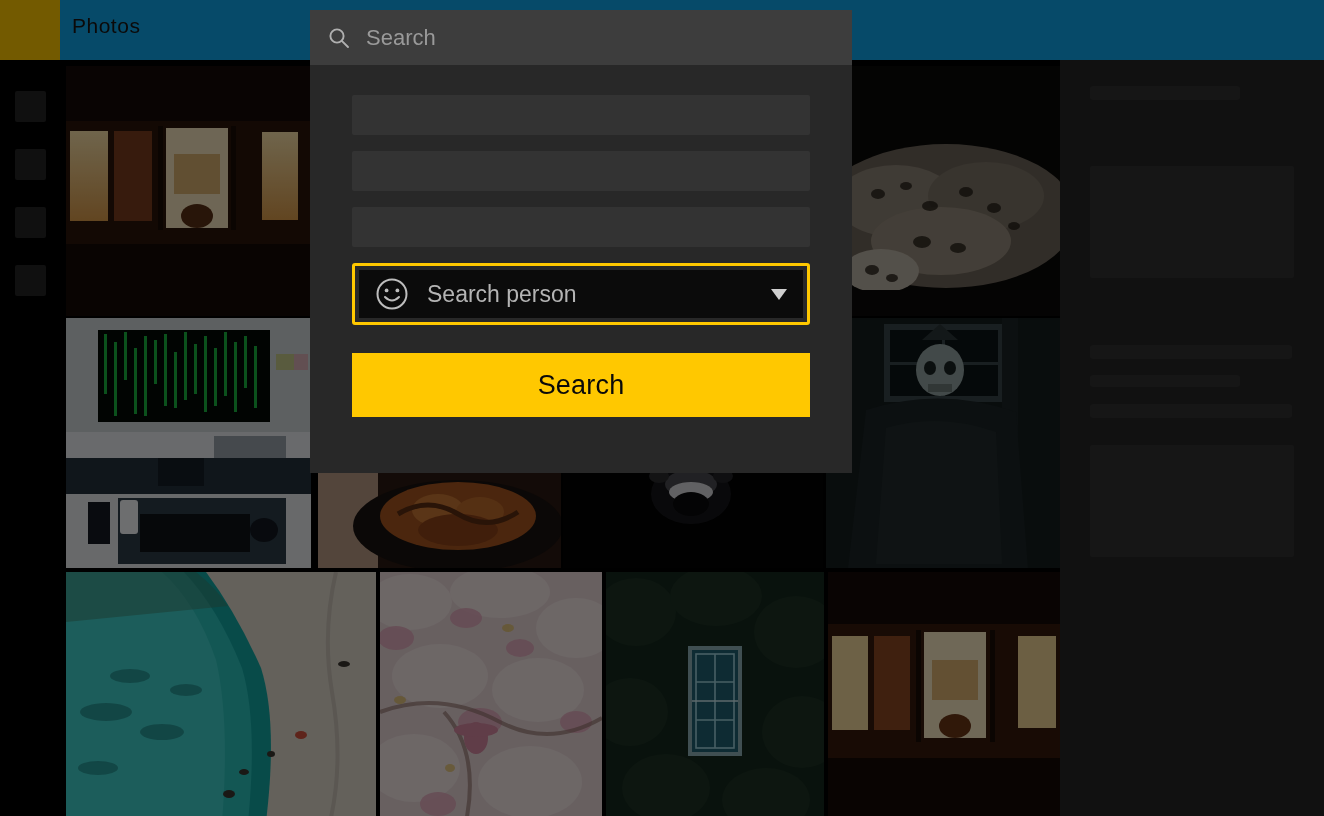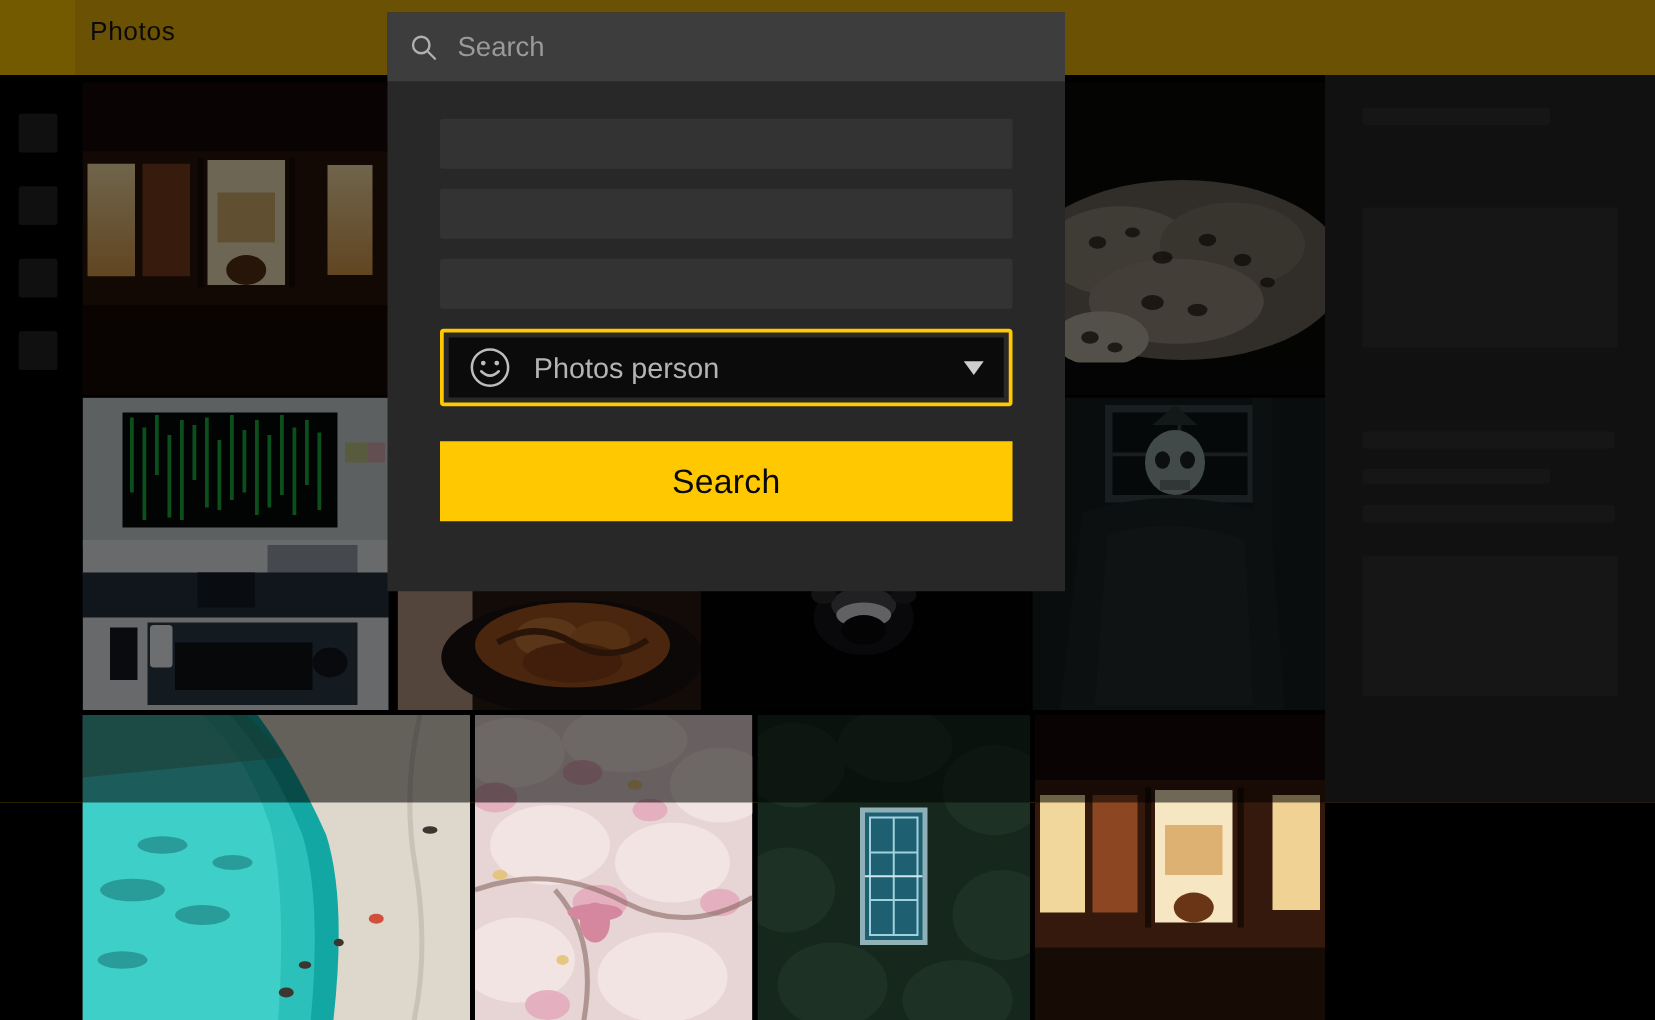--- a/index.html
+++ b/index.html
@@ -1,20 +1,20 @@
 <!DOCTYPE html>
 <html><head>
 <meta charset="utf-8">
 <title>Photo Library — Search Dialog</title>
 <style>
   * { margin:0; padding:0; box-sizing:border-box; }
   html,body { width:1324px; height:816px; overflow:hidden; background:#000; }
   body { font-family:"Liberation Sans", sans-serif; -webkit-font-smoothing:antialiased; }
 
-  #app { position:relative; width:1324px; height:642px; background:#eab308; }
+  #app { position:relative; width:1324px; height:816px; background:#0ea5e9; }
 
   
   .app-layer { position:absolute; inset:0; }
 
   .brand-logo {
     position:absolute; left:0; top:0; width:60px; height:60px;
     background:#ffc800;
   }
   .brand-title {
     position:absolute; left:72px; top:14px;
@@ -382,21 +382,21 @@
       <div class="person-wrap">
         <div class="person">
           <span class="smiley">
             <svg width="34" height="34" viewBox="0 0 34 34">
               <circle cx="17" cy="17" r="14.5" fill="none" stroke="#bdbdbd" stroke-width="2"></circle>
               <circle cx="11.6" cy="13.4" r="1.9" fill="#bdbdbd"></circle>
               <circle cx="22.4" cy="13.4" r="1.9" fill="#bdbdbd"></circle>
               <path d="M10 20 q7 7 14 0" fill="none" stroke="#bdbdbd" stroke-width="2" stroke-linecap="round"></path>
             </svg>
           </span>
-          <span class="person-label">Photos person</span>
+          <span class="person-label">Search person</span>
           <span class="caret"></span>
         </div>
       </div>
 
       <button class="btn-search">Search</button>
     </div>
   </div>
 </div>
 
 </body></html>

